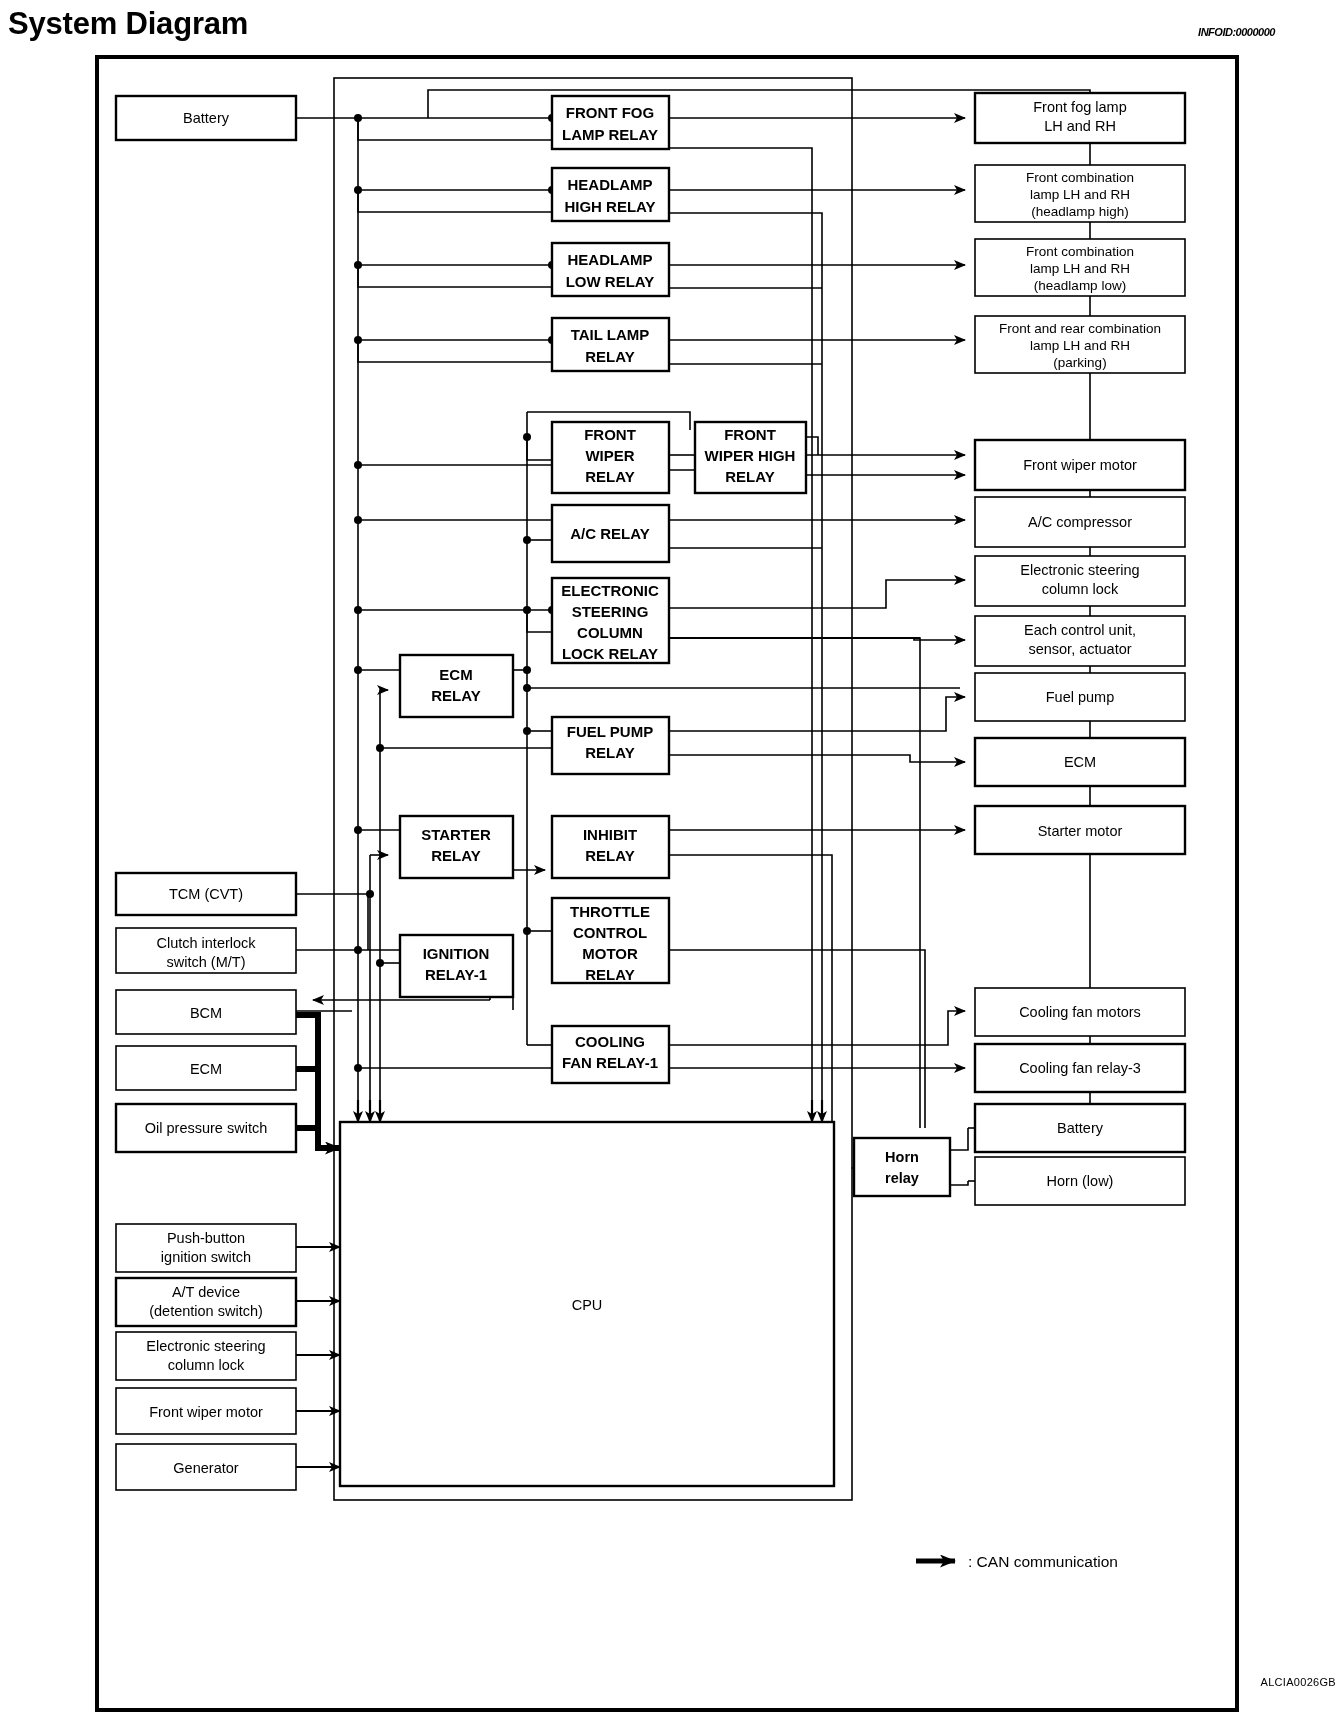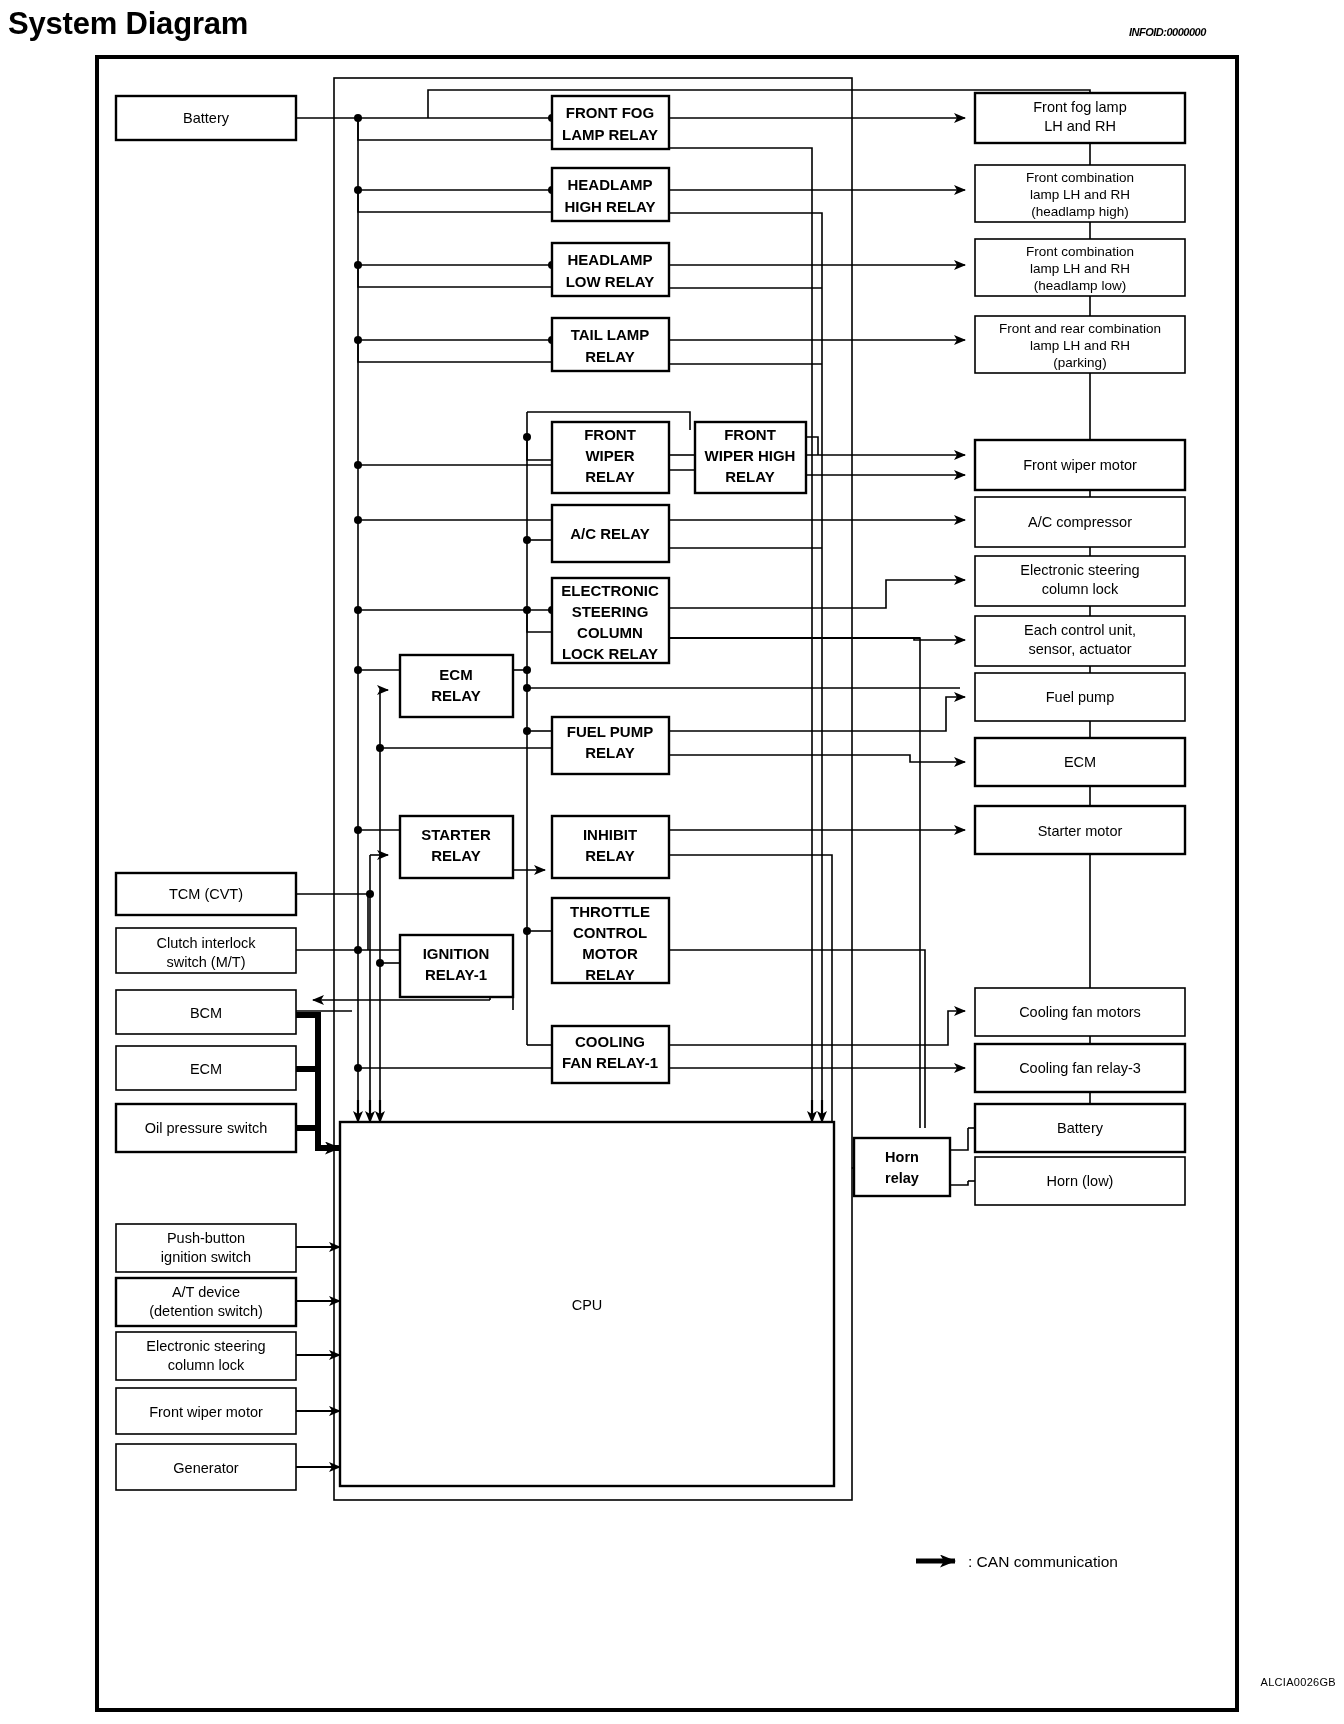--- a/index.html
+++ b/index.html
@@ -2,21 +2,21 @@
 <html><head>
 <meta charset="utf-8">
 <style>
   html,body{margin:0;padding:0;background:#fff;}
   body{width:1344px;height:1724px;position:relative;
        font-family:"Liberation Sans",sans-serif;color:#000;}
   #page-title{position:absolute;left:8px;top:6px;font-size:31px;font-weight:bold;
               letter-spacing:-0.2px;}
   #infoid{position:absolute;right:0px;top:26px;font-size:11px;font-style:italic;
           font-weight:bold;letter-spacing:-0.5px;white-space:nowrap;overflow:hidden;
-          width:215px;text-align:left;}
+          width:215px;text-align:center;}
   #drawcode{position:absolute;right:8px;top:1676px;font-size:11px;letter-spacing:0.3px;}
   #diagram{position:absolute;left:0;top:0;width:1344px;height:1517px;}
   svg{display:block;}
   .bx{fill:#fff;stroke:#000;}
   text{font-family:"Liberation Sans",sans-serif;fill:#000;}
   .lbl{font-size:14.5px;text-anchor:middle;}
   .lbl-b{font-size:14.5px;text-anchor:middle;font-weight:bold;}
   .lbl-s{font-size:13.5px;text-anchor:middle;}
   .lbl-relay{font-size:15px;text-anchor:middle;font-weight:bold;}
   .wire{stroke:#000;fill:none;}

